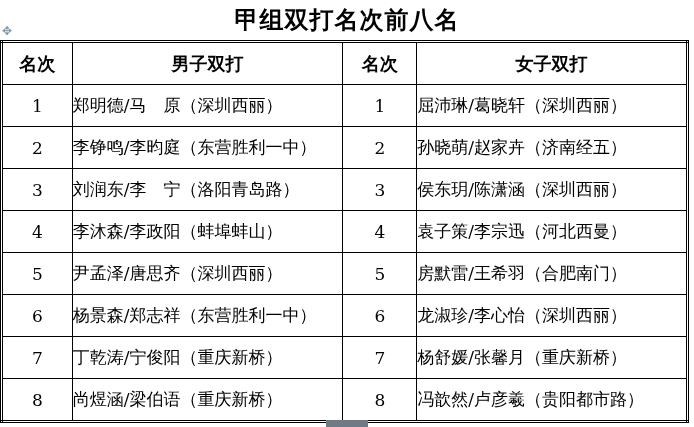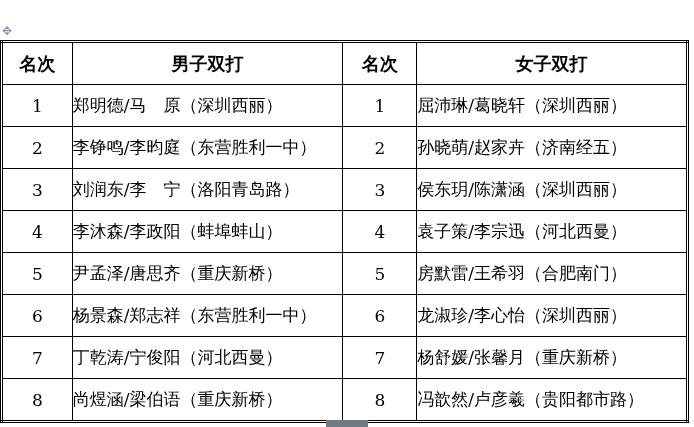--- a/index.html
+++ b/index.html
@@ -65,20 +65,21 @@
     left: 326px; top: 420px;
     width: 42px; height: 7px;
     background: #6f7b83;
   }
 </style>
 </head>
 <body>
 
 <div class="page">
 
+  <div class="doc-title">甲组双打名次前八名</div>
 
   <div class="move-handle">✥</div>
 
   <table class="rank-table">
     <colgroup>
       <col style="width:70px">
         <col style="width:268px">
         <col style="width:73px">
         <col style="width:268px">
     </colgroup>
@@ -108,33 +109,33 @@
         <td class="col-name">侯东玥/陈潇涵（深圳西丽）</td>
       </tr>
       <tr>
         <td class="col-rank">4</td>
         <td class="col-name">李沐森/李政阳（蚌埠蚌山）</td>
         <td class="col-rank divider-left">4</td>
         <td class="col-name">袁子策/李宗迅（河北西曼）</td>
       </tr>
       <tr>
         <td class="col-rank">5</td>
-        <td class="col-name">尹孟泽/唐思齐（重庆新桥）</td>
+        <td class="col-name">尹孟泽/唐思齐（深圳西丽）</td>
         <td class="col-rank divider-left">5</td>
         <td class="col-name">房默雷/王希羽（合肥南门）</td>
       </tr>
       <tr>
         <td class="col-rank">6</td>
         <td class="col-name">杨景森/郑志祥（东营胜利一中）</td>
         <td class="col-rank divider-left">6</td>
         <td class="col-name">龙淑珍/李心怡（深圳西丽）</td>
       </tr>
       <tr>
         <td class="col-rank">7</td>
-        <td class="col-name">丁乾涛/宁俊阳（河北西曼）</td>
+        <td class="col-name">丁乾涛/宁俊阳（重庆新桥）</td>
         <td class="col-rank divider-left">7</td>
         <td class="col-name">杨舒媛/张馨月（重庆新桥）</td>
       </tr>
       <tr>
         <td class="col-rank">8</td>
         <td class="col-name">尚煜涵/梁伯语（重庆新桥）</td>
         <td class="col-rank divider-left">8</td>
         <td class="col-name">冯歆然/卢彦羲（贵阳都市路）</td>
       </tr>
     </tbody>

